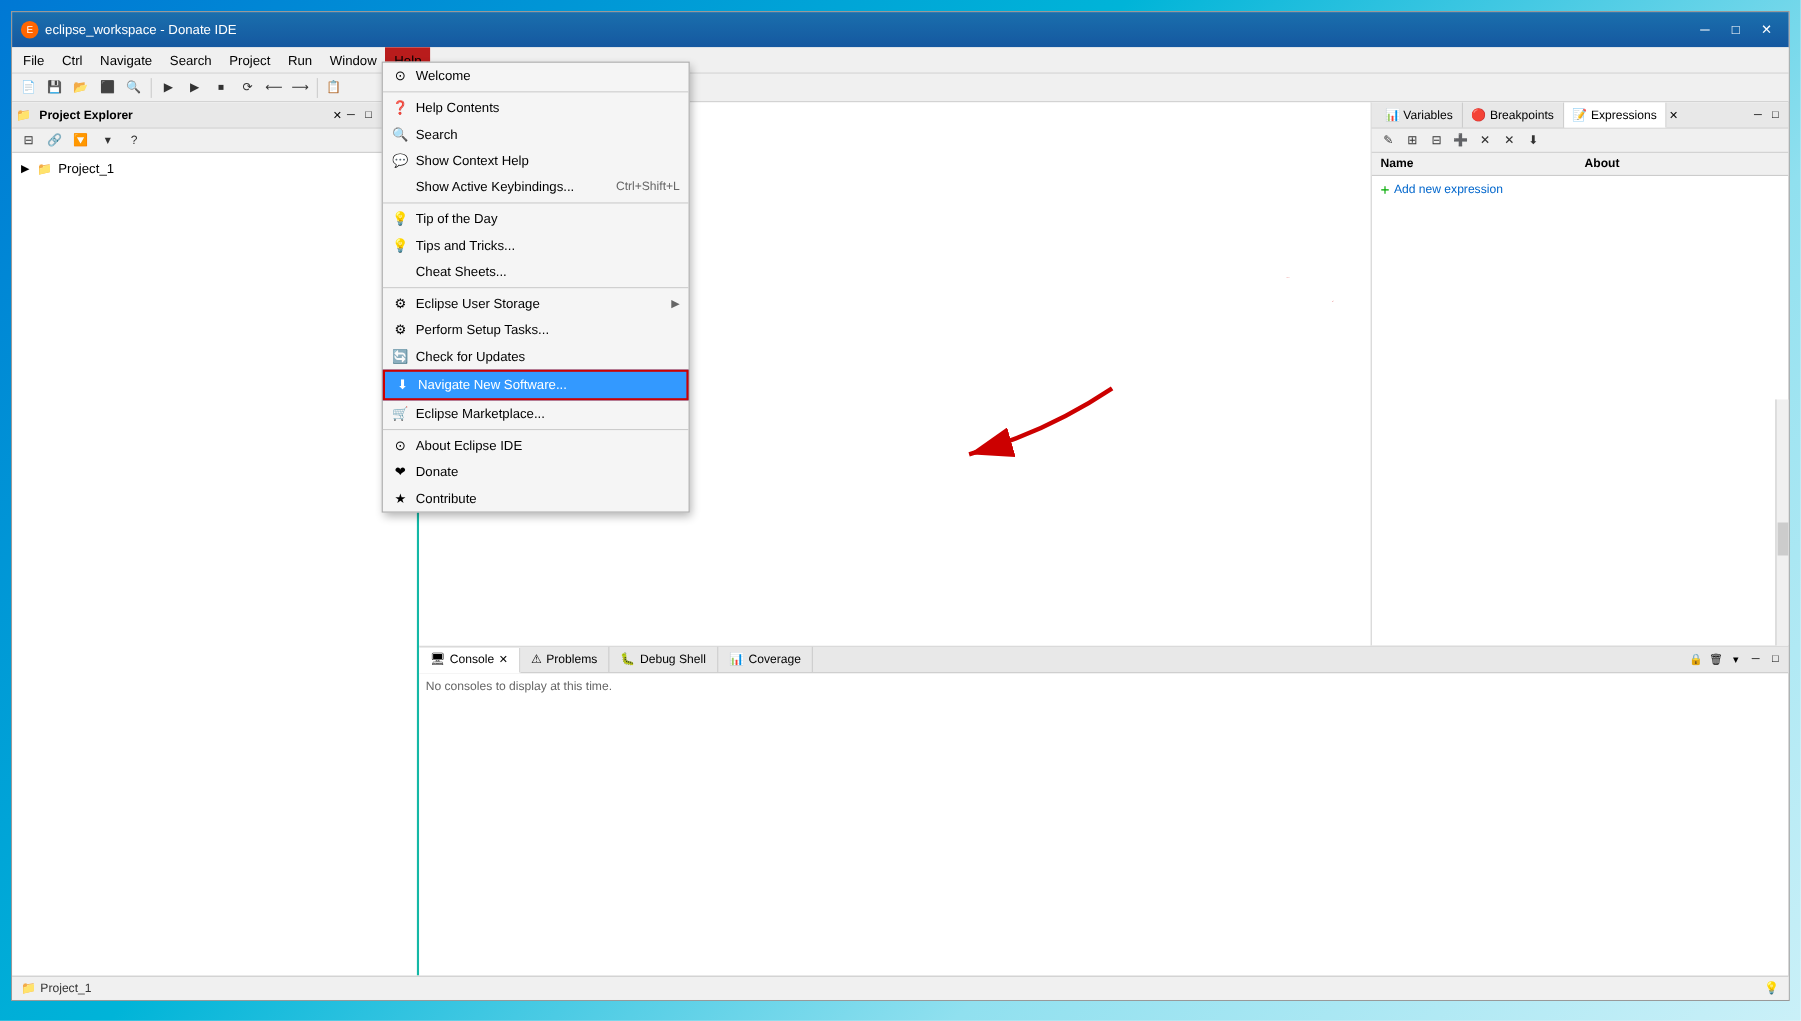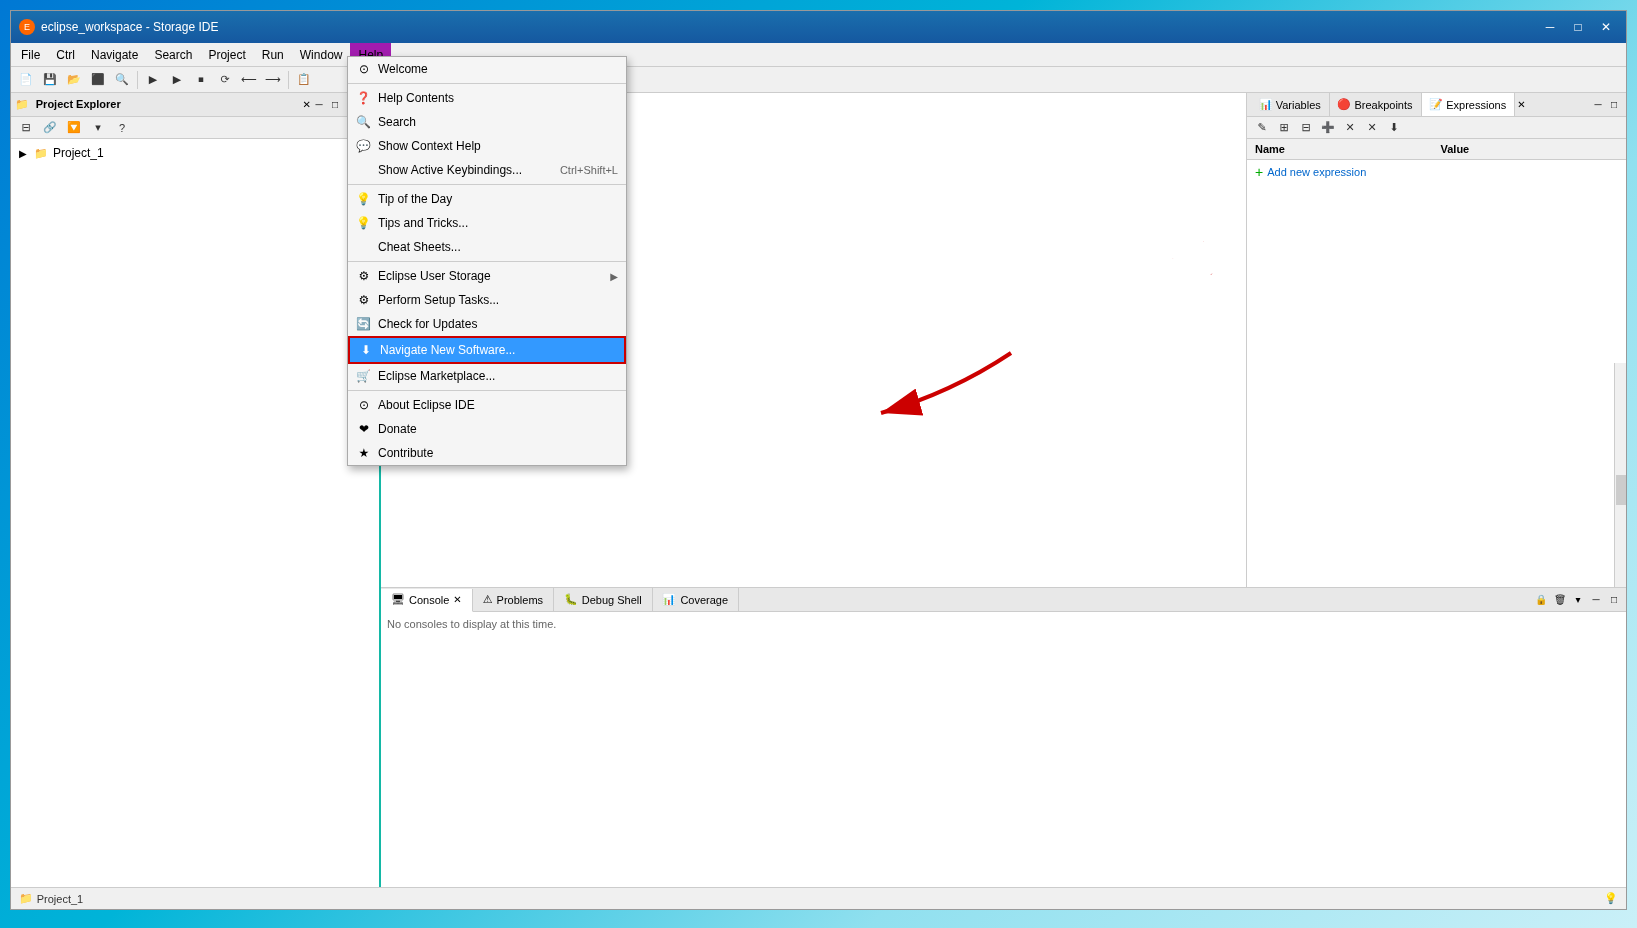--- a/index.html
+++ b/index.html
@@ -80,21 +80,21 @@
     }
     .menu-item {
       padding: 2px 8px;
       cursor: pointer;
       height: 100%;
       display: flex;
       align-items: center;
       font-size: 12px;
       color: #000;
     }
-    .menu-item.active { background: #a21caf; }
+    .menu-item.active { background: #b91c1c; }
 
     
     .toolbar {
       height: 26px;
       background: #f0f0f0;
       border-bottom: 1px solid #ccc;
       display: flex;
       align-items: center;
       padding: 0 4px;
       flex-shrink: 0;
@@ -414,21 +414,21 @@
       left: 1px;
     }
   </style>
 </head>
 <body>
 
 <div class="eclipse-window">
 
   <div class="title-bar">
     <span class="title-bar-icon">E</span>
-    <span class="title-bar-text">eclipse_workspace - Storage IDE</span>
+    <span class="title-bar-text">eclipse_workspace - Donate IDE</span>
     <div class="title-bar-controls">
       <button class="title-btn">─</button>
       <button class="title-btn">□</button>
       <button class="title-btn close">✕</button>
     </div>
   </div>
 
   <div class="menu-bar">
     <div class="menu-item">File</div>
     <div class="menu-item">Ctrl</div>
@@ -536,21 +536,21 @@
             <button class="toolbar-btn">⊞</button>
             <button class="toolbar-btn">⊟</button>
             <button class="toolbar-btn">➕</button>
             <button class="toolbar-btn">✕</button>
             <button class="toolbar-btn">✕</button>
             <button class="toolbar-btn">⬇</button>
           </div>
           <div class="right-panel-content">
             <div class="right-table-header">
               <div class="right-table-col" style="flex:1;">Name</div>
-              <div class="right-table-col" style="flex:1;">Value</div>
+              <div class="right-table-col" style="flex:1;">About</div>
             </div>
             <div class="add-expression-row">
               <span style="color:#00aa00; font-size:14px;">+</span>
               <span>Add new expression</span>
             </div>
           </div>
 
           <div style="position:relative; flex:1; overflow:hidden;">
             <div class="v-scrollbar">
               <div class="v-scrollbar-thumb"></div>

